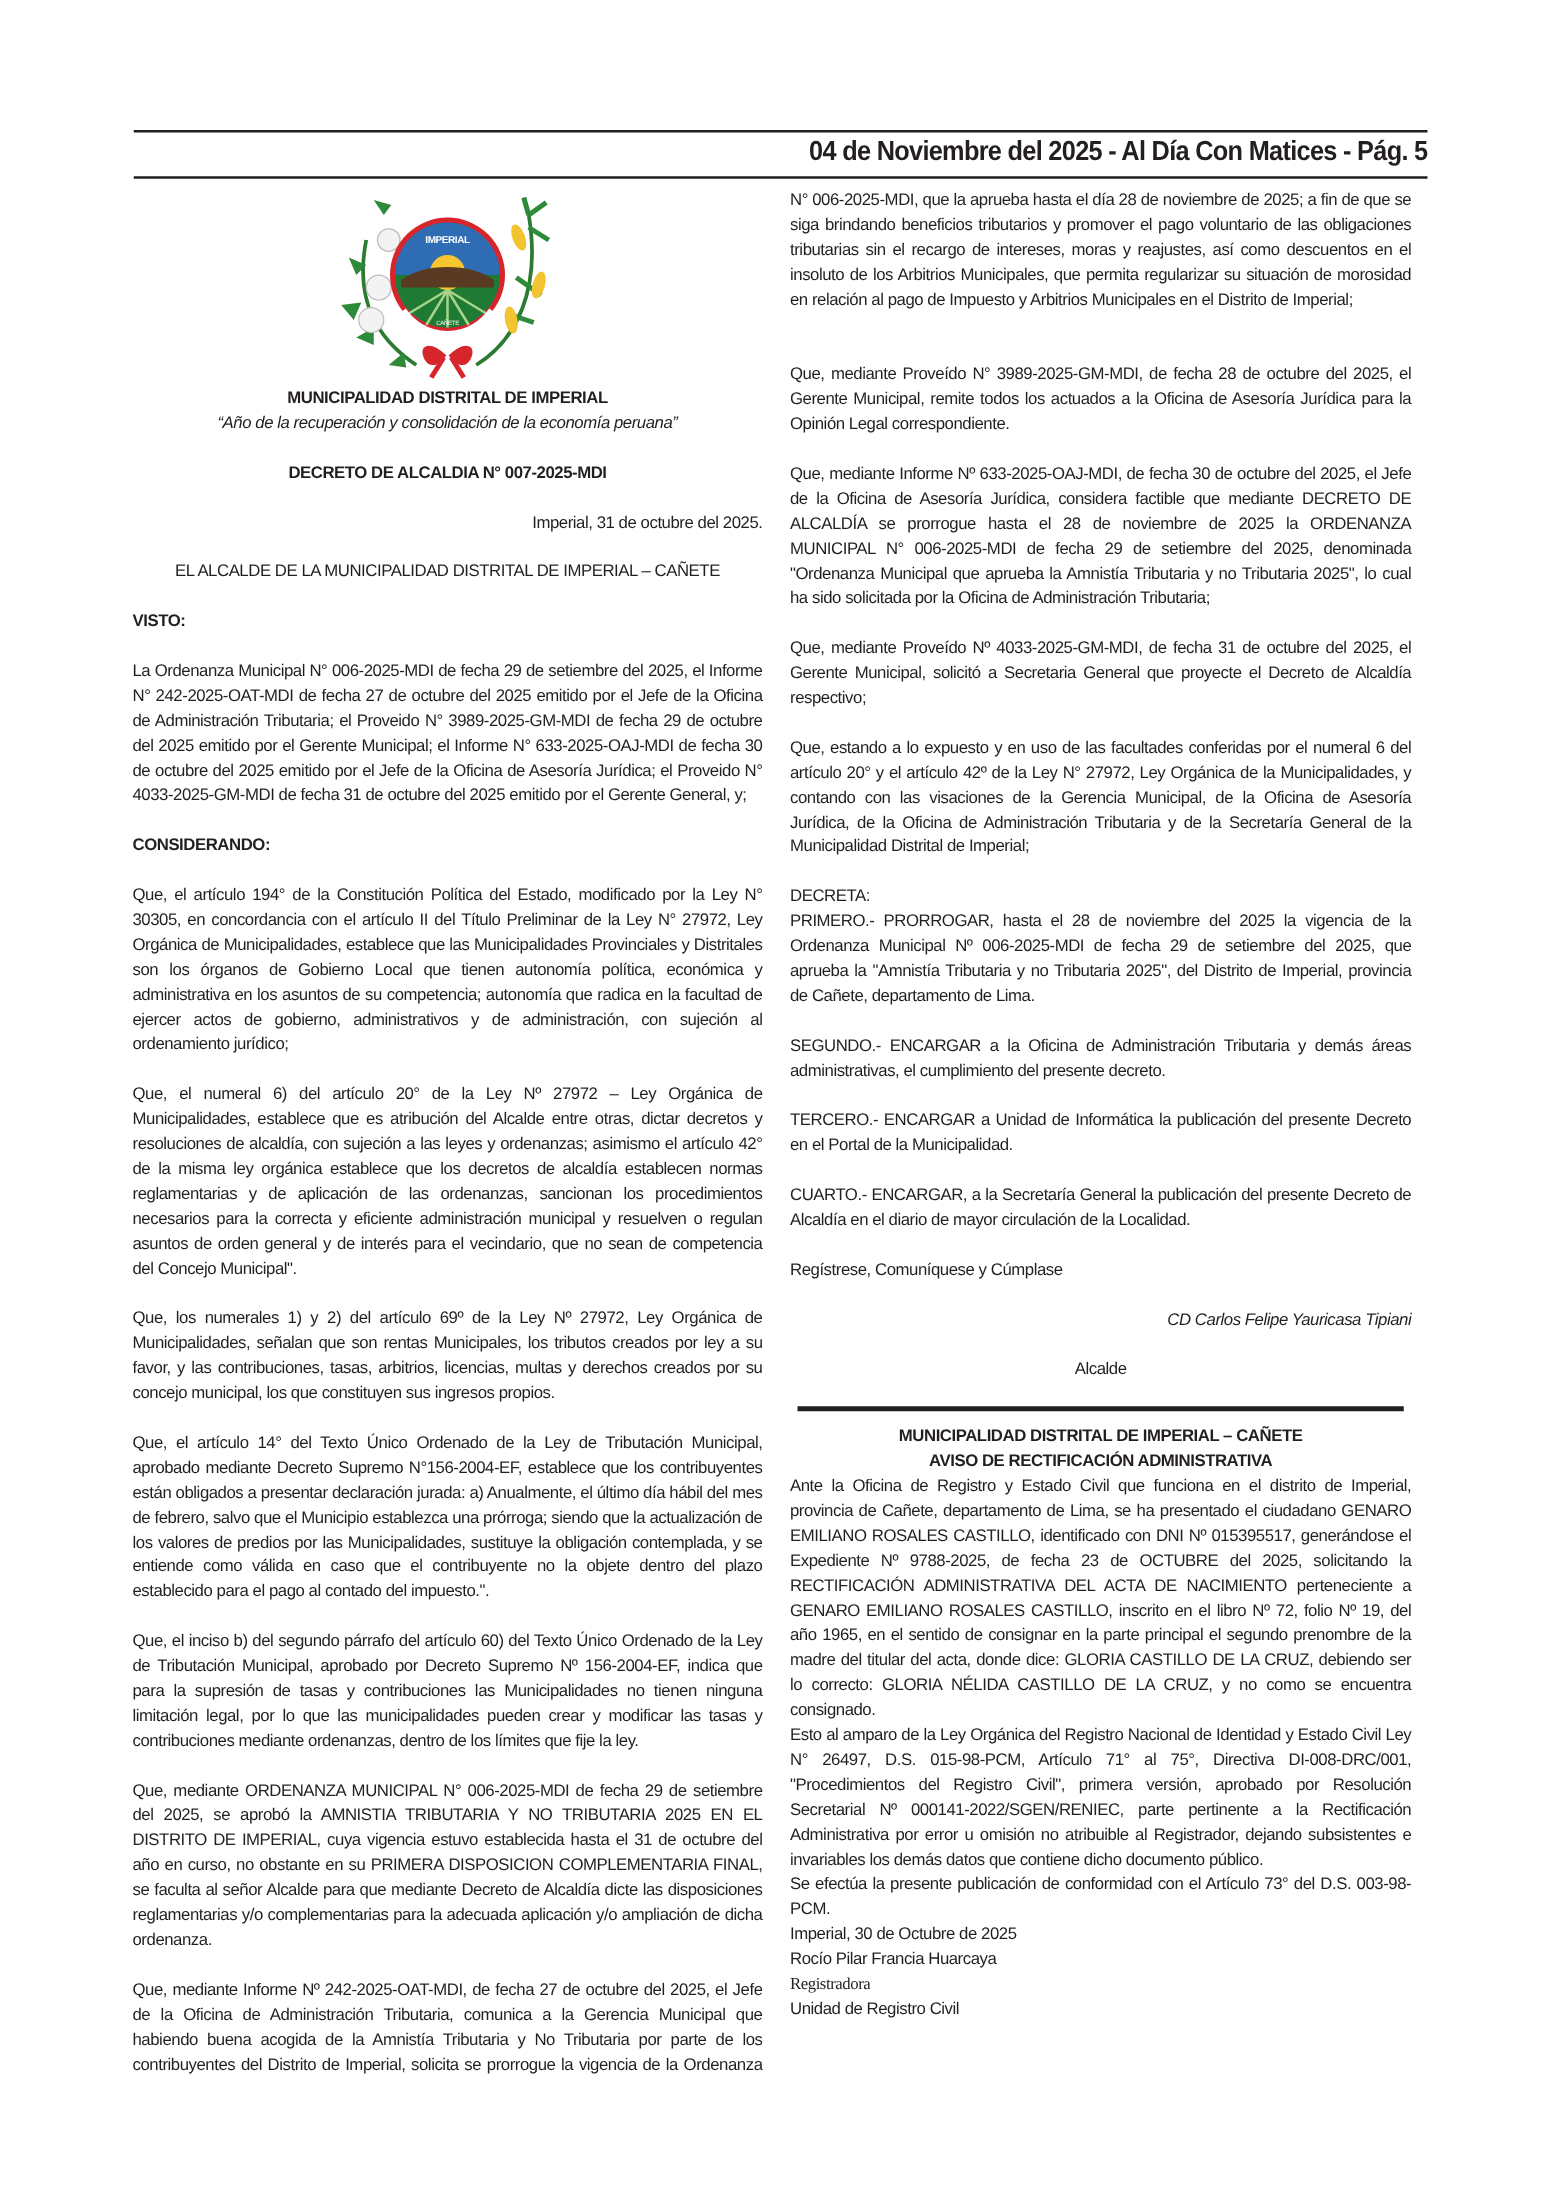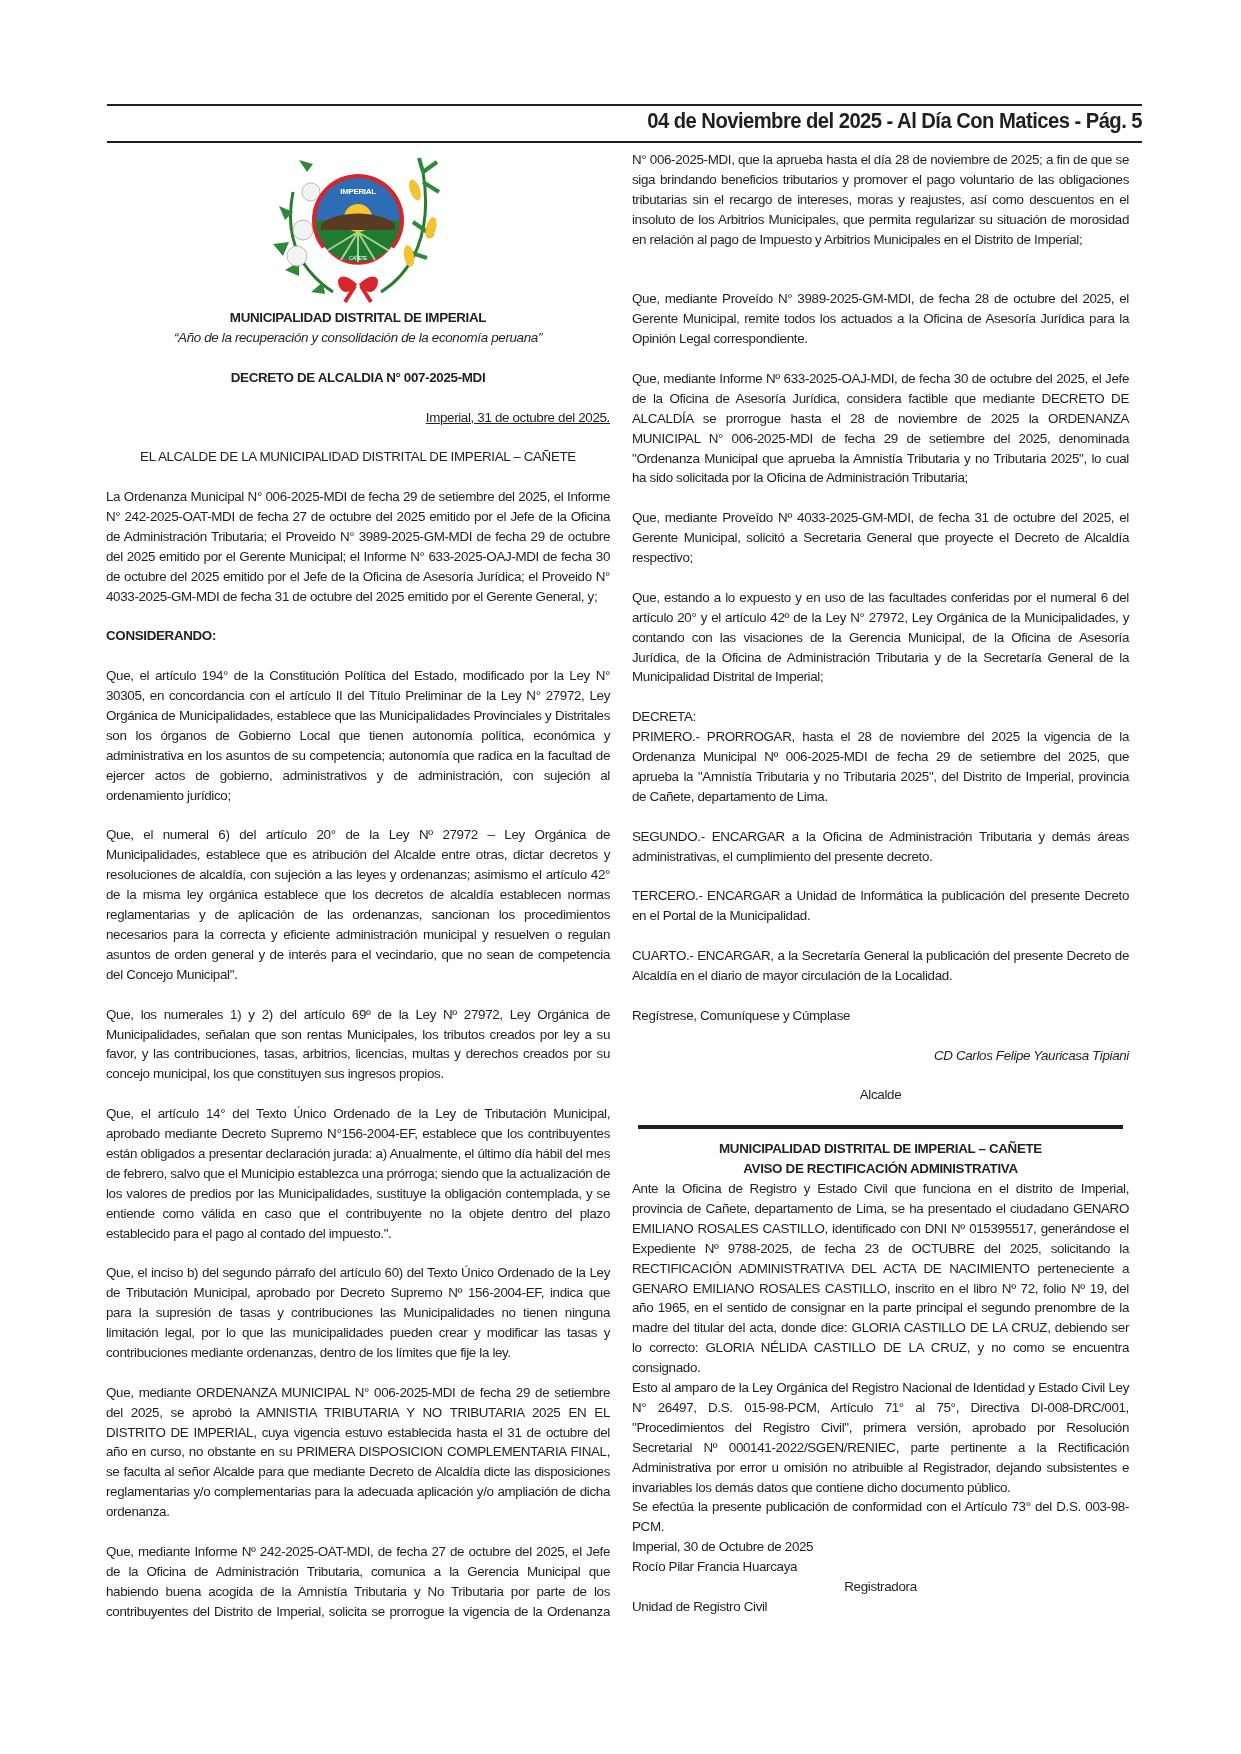--- a/index.html
+++ b/index.html
@@ -9,21 +9,21 @@
   .rule-bottom { position: absolute; left: 107px; top: 141px; width: 1035px; height: 2px; background: #231f20; }
   .header { position: absolute; left: 107px; top: 108px; width: 1035px; text-align: right;
             font-family: "Liberation Sans", sans-serif; font-weight: bold; font-size: 22px;
             letter-spacing: -0.6px; transform: scaleX(0.92); transform-origin: right center; }
   .col { position: absolute; top: 152px; font-family: "Liberation Sans", sans-serif;
          font-size: 13.4px; line-height: 19.9px; text-align: justify; letter-spacing: -0.35px; }
   .col-left { left: 106px; width: 504px; }
   .col-right { left: 632px; width: 497px; top: 150px; }
   .col p { margin: 0 0 19.9px 0; }
   .col p.tight { margin-bottom: 0; }
-  .right { text-align: right; text-decoration: underline; }
+  .right { text-align: right; }
   .logo-wrap { display: flex; justify-content: center; height: 152px; margin-bottom: 4px; }
   .inst-name { text-align: center; font-weight: bold; }
   .motto { text-align: center; font-style: italic; margin-bottom: 19.9px; }
   .decree-title { text-align: center; font-weight: bold; margin-bottom: 19.9px; }
   .section-head { font-weight: bold; margin: 0; }
   .sig-name { text-align: right; font-style: italic; margin: 0; }
   .sig-role { text-align: center; margin: 0 0 10px 0; }
   .sep { height: 4px; background: #231f20; margin: 4px 6px 10px 6px; }
   .notice-title { text-align: center; font-weight: bold; margin: 0; }
   .notice p { margin: 0; }
@@ -69,20 +69,21 @@
         <path d="M92 134 L82 150 M98 134 L108 150" stroke="#d7262b" stroke-width="4"></path>
       </svg>
     </div>
 
     <p class="inst-name tight">MUNICIPALIDAD DISTRITAL DE IMPERIAL</p>
     <p class="motto">“Año de la recuperación y consolidación de la economía peruana”</p>
     <p class="decree-title">DECRETO DE ALCALDIA N° 007-2025-MDI</p>
     <p class="right">Imperial, 31 de octubre del 2025.</p>
     <p style="text-align:center;">EL ALCALDE DE LA MUNICIPALIDAD DISTRITAL DE IMPERIAL – CAÑETE</p>
 
+    <p class="section-head">VISTO:</p>
     <p>La Ordenanza Municipal N° 006-2025-MDI de fecha 29 de setiembre del 2025, el Informe N° 242-2025-OAT-MDI de fecha 27 de octubre del 2025 emitido por el Jefe de la Oficina de Administración Tributaria; el Proveido N° 3989-2025-GM-MDI de fecha 29 de octubre del 2025 emitido por el Gerente Municipal; el Informe N° 633-2025-OAJ-MDI de fecha 30 de octubre del 2025 emitido por el Jefe de la Oficina de Asesoría Jurídica; el Proveido N° 4033-2025-GM-MDI de fecha 31 de octubre del 2025 emitido por el Gerente General, y;</p>
 
     <p class="section-head">CONSIDERANDO:</p>
     <p>Que, el artículo 194° de la Constitución Política del Estado, modificado por la Ley N° 30305, en concordancia con el artículo II del Título Preliminar de la Ley N° 27972, Ley Orgánica de Municipalidades, establece que las Municipalidades Provinciales y Distritales son los órganos de Gobierno Local que tienen autonomía política, económica y administrativa en los asuntos de su competencia; autonomía que radica en la facultad de ejercer actos de gobierno, administrativos y de administración, con sujeción al ordenamiento jurídico;</p>
     <p>Que, el numeral 6) del artículo 20° de la Ley Nº 27972 – Ley Orgánica de Municipalidades, establece que es atribución del Alcalde entre otras, dictar decretos y resoluciones de alcaldía, con sujeción a las leyes y ordenanzas; asimismo el artículo 42° de la misma ley orgánica establece que los decretos de alcaldía establecen normas reglamentarias y de aplicación de las ordenanzas, sancionan los procedimientos necesarios para la correcta y eficiente administración municipal y resuelven o regulan asuntos de orden general y de interés para el vecindario, que no sean de competencia del Concejo Municipal".</p>
     <p>Que, los numerales 1) y 2) del artículo 69º de la Ley Nº 27972, Ley Orgánica de Municipalidades, señalan que son rentas Municipales, los tributos creados por ley a su favor, y  las contribuciones, tasas, arbitrios, licencias, multas y derechos creados por su concejo municipal, los que constituyen sus ingresos propios.</p>
     <p>Que, el artículo 14° del Texto Único Ordenado de la Ley de Tributación Municipal, aprobado mediante Decreto Supremo N°156-2004-EF, establece que los contribuyentes están obligados a presentar declaración jurada: a) Anualmente, el último día hábil del mes de febrero, salvo que el Municipio establezca una prórroga; siendo que la actualización de los valores de predios por las Municipalidades, sustituye la obligación contemplada, y se entiende como válida en caso que el contribuyente no la objete dentro del plazo establecido para el pago al contado del impuesto.".</p>
     <p>Que, el inciso b) del segundo párrafo del artículo 60) del Texto Único Ordenado de la Ley de Tributación Municipal, aprobado por Decreto Supremo Nº 156-2004-EF, indica que para la supresión de tasas y contribuciones las Municipalidades no tienen ninguna limitación legal, por lo que las municipalidades pueden crear y modificar las tasas y contribuciones mediante ordenanzas, dentro de los límites que fije la ley.</p>
     <p>Que, mediante ORDENANZA MUNICIPAL N° 006-2025-MDI de fecha 29 de setiembre del 2025, se aprobó la AMNISTIA TRIBUTARIA Y NO TRIBUTARIA 2025 EN EL DISTRITO DE IMPERIAL, cuya vigencia estuvo establecida hasta el 31 de octubre del año en curso, no obstante en su PRIMERA DISPOSICION COMPLEMENTARIA FINAL, se faculta al señor Alcalde para que mediante Decreto de Alcaldía dicte las disposiciones reglamentarias y/o complementarias para la adecuada aplicación y/o ampliación de dicha ordenanza.</p>
     <p class="tight" style="height:79.6px; overflow:hidden;">Que, mediante Informe Nº 242-2025-OAT-MDI, de fecha 27 de octubre del 2025, el Jefe de la Oficina de Administración Tributaria, comunica a la Gerencia Municipal que habiendo buena acogida de la Amnistía Tributaria y No Tributaria  por parte de los contribuyentes del Distrito de Imperial, solicita se prorrogue la vigencia de la Ordenanza N° 006-2025-MDI, que la aprueba hasta el día 28 de noviembre de 2025; a fin de que se siga brindando beneficios tributarios y promover el pago voluntario de las obligaciones tributarias sin el recargo de intereses, moras y reajustes, así como descuentos en el insoluto de los Arbitrios Municipales, que permita regularizar su situación de morosidad en relación al pago de Impuesto y Arbitrios Municipales en el Distrito de Imperial;</p>
@@ -110,18 +111,18 @@
     <div class="sep"></div>
 
     <div class="notice">
       <p class="notice-title">MUNICIPALIDAD DISTRITAL DE IMPERIAL – CAÑETE</p>
       <p class="notice-title">AVISO DE RECTIFICACIÓN ADMINISTRATIVA</p>
       <p>Ante la Oficina de Registro y Estado Civil que funciona en el distrito de Imperial, provincia de Cañete, departamento de Lima, se ha presentado el ciudadano GENARO EMILIANO ROSALES CASTILLO, identificado con DNI Nº 015395517, generándose el Expediente Nº 9788-2025, de fecha 23 de OCTUBRE del 2025, solicitando la RECTIFICACIÓN ADMINISTRATIVA DEL ACTA DE NACIMIENTO perteneciente a GENARO EMILIANO ROSALES CASTILLO, inscrito en el libro Nº 72, folio Nº 19, del año 1965, en el sentido de consignar en la parte principal el segundo prenombre de la madre del titular del acta, donde dice: GLORIA CASTILLO DE LA CRUZ, debiendo ser lo correcto: GLORIA NÉLIDA CASTILLO DE LA CRUZ, y no como se encuentra consignado.</p>
       <p>Esto al amparo de la Ley Orgánica del Registro Nacional de Identidad y Estado Civil Ley N° 26497, D.S. 015-98-PCM, Artículo 71° al 75°, Directiva DI-008-DRC/001, "Procedimientos del Registro Civil", primera versión, aprobado por Resolución Secretarial Nº 000141-2022/SGEN/RENIEC, parte pertinente a la Rectificación Administrativa por error u omisión no atribuible al Registrador, dejando subsistentes e invariables los demás datos que contiene dicho documento público.</p>
       <p>Se efectúa la presente publicación de conformidad con el Artículo 73° del D.S. 003-98-PCM.</p>
       <p style="text-align:left;">Imperial, 30 de Octubre de 2025</p>
       <p style="text-align:left;">Rocío Pilar Francia Huarcaya</p>
-      <p style="text-align:center;">Registradora</p>
+      <p style="text-align:left;font-family:Liberation Serif, serif;">Registradora</p>
       <p style="text-align:left;">Unidad de Registro Civil</p>
     </div>
   </div>
 
 </div>
 
 </body></html>

